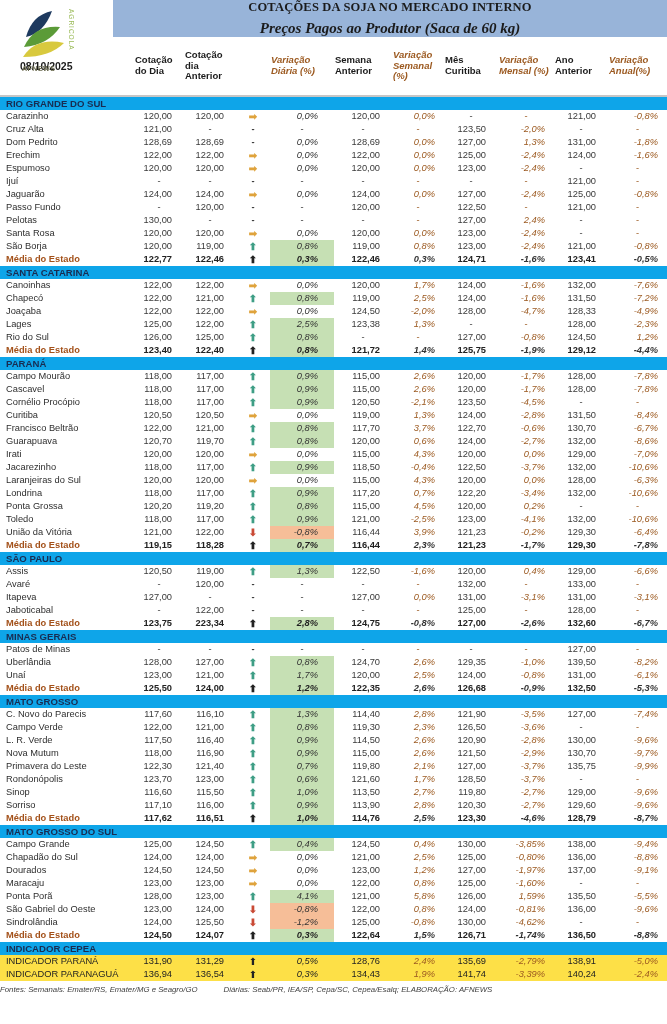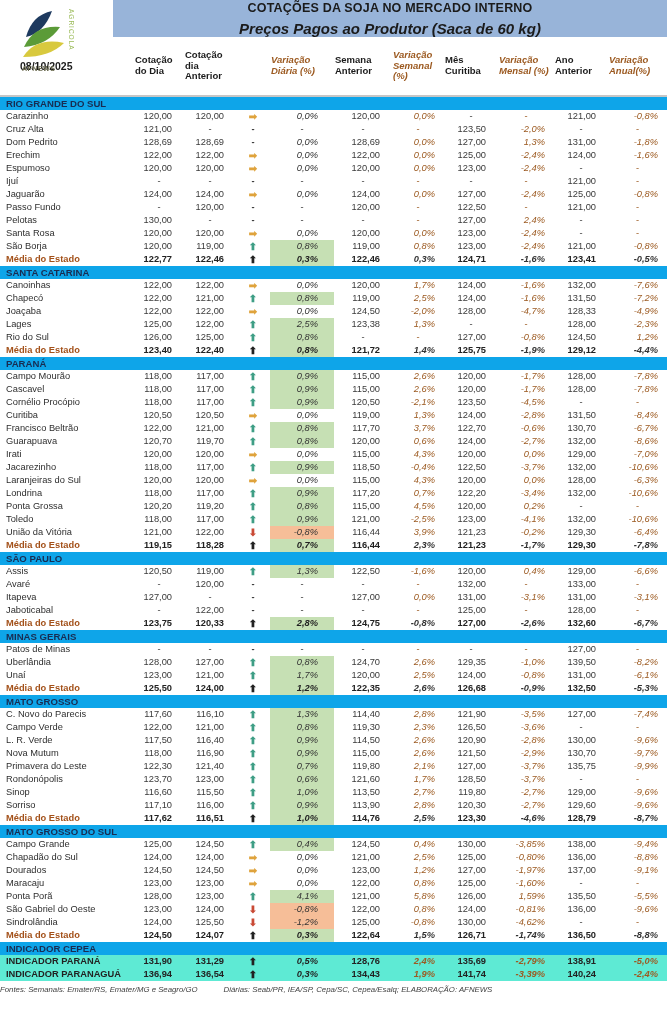--- a/index.html
+++ b/index.html
@@ -1,20 +1,20 @@
 <!DOCTYPE html>
 <html lang="pt"><head>
 <meta charset="utf-8">
 <style>
   html,body{margin:0;padding:0;background:#fff;}
   .page{position:relative;width:667px;height:1024px;background:#fff;overflow:hidden;
         font-family:"Liberation Sans",sans-serif;color:#3a3a3a;}
   
   .titleband{margin-left:113px;height:37px;background:#98B4D9;display:flex;flex-direction:column;
-             justify-content:center;text-align:center;}
+             justify-content:center;text-align:center;font-family:Liberation Serif, serif;}
   .title{font-size:12.5px;font-weight:bold;color:#1b1b1b;letter-spacing:.2px;}
   .subtitle{font-size:15px;font-weight:bold;font-style:italic;color:#1b1b1b;margin-top:5px;}
   .logo{position:absolute;left:10px;top:3px;width:100px;height:88px;}
   .logo-brand{position:absolute;left:12px;top:62px;font-size:7px;font-weight:bold;color:#6d6d52;letter-spacing:.5px;}
   .logo-vert{position:absolute;left:58px;top:6px;font-size:6.5px;color:#9BBB59;writing-mode:vertical-rl;letter-spacing:1px;}
   
   table.quotes{border-collapse:collapse;table-layout:fixed;width:667px;}
   thead th{height:58px;vertical-align:middle;text-align:left;font-size:9.5px;font-weight:bold;
            color:#1b1b1b;border-bottom:2px solid #c6c6c6;padding:0 1px;line-height:1.15;}
   thead th.var{color:#9C5A21;font-style:italic;}
@@ -25,21 +25,21 @@
   .c-city{text-align:left;padding-left:6px;color:#2e2e2e;}
   .c-day,.c-prev,.c-week,.c-month,.c-year{text-align:right;padding-right:12px;color:#3a3a3a;}
   .c-daily{text-align:right;padding-right:16px;font-style:italic;color:#333;}
   .c-weekly,.c-monthly,.c-yearly{text-align:right;padding-right:9px;font-style:italic;color:#9C5A21;}
   .c-arrow{text-align:center;font-size:10px;font-weight:bold;}
   .a-up{color:#3E9E85;} .a-right{color:#DFA33C;} .a-down{color:#C94A35;} .a-dash{color:#3a3a3a;font-size:9.3px;}
   td.dash{text-align:center;padding:0;font-style:normal;}
   tr.avg td{font-weight:bold;color:#222;}
   tr.avg .c-city{color:#A3511A;}
   tr.avg .c-weekly,tr.avg .c-monthly,tr.avg .c-yearly{color:#333;}
-  tr.ind td{background:#5eead4;font-weight:bold;color:#222;}
+  tr.ind td{background:#fde047;font-weight:normal;color:#222;}
   tr.ind .c-weekly,tr.ind .c-monthly,tr.ind .c-yearly{color:#9C5A21;}
   td.hl-g{background:#C6E0B4;}
   td.hl-r{background:#F6BE98;}
   
   .footer{margin-top:4px;padding-left:0;font-size:7.8px;font-style:italic;color:#3f3f3f;}
   .footer .gap{display:inline-block;width:26px;}
 </style>
 </head>
 <body>
 
@@ -566,21 +566,21 @@
           <td class="c-week dash">-</td>
           <td class="c-weekly dash">-</td>
           <td class="c-month">125,00</td>
           <td class="c-monthly dash">-</td>
           <td class="c-year">128,00</td>
           <td class="c-yearly dash">-</td>
         </tr>
         <tr class="avg">
           <td class="c-city">Média do Estado</td>
           <td class="c-day">123,75</td>
-          <td class="c-prev">120,33</td>
+          <td class="c-prev">223,34</td>
           <td class="c-arrow a-up">⬆</td>
           <td class="c-daily hl-g">2,8%</td>
           <td class="c-week">124,75</td>
           <td class="c-weekly">-0,8%</td>
           <td class="c-month">127,00</td>
           <td class="c-monthly">-2,6%</td>
           <td class="c-year">132,60</td>
           <td class="c-yearly">-6,7%</td>
         </tr>
         <tr class="section-row">

